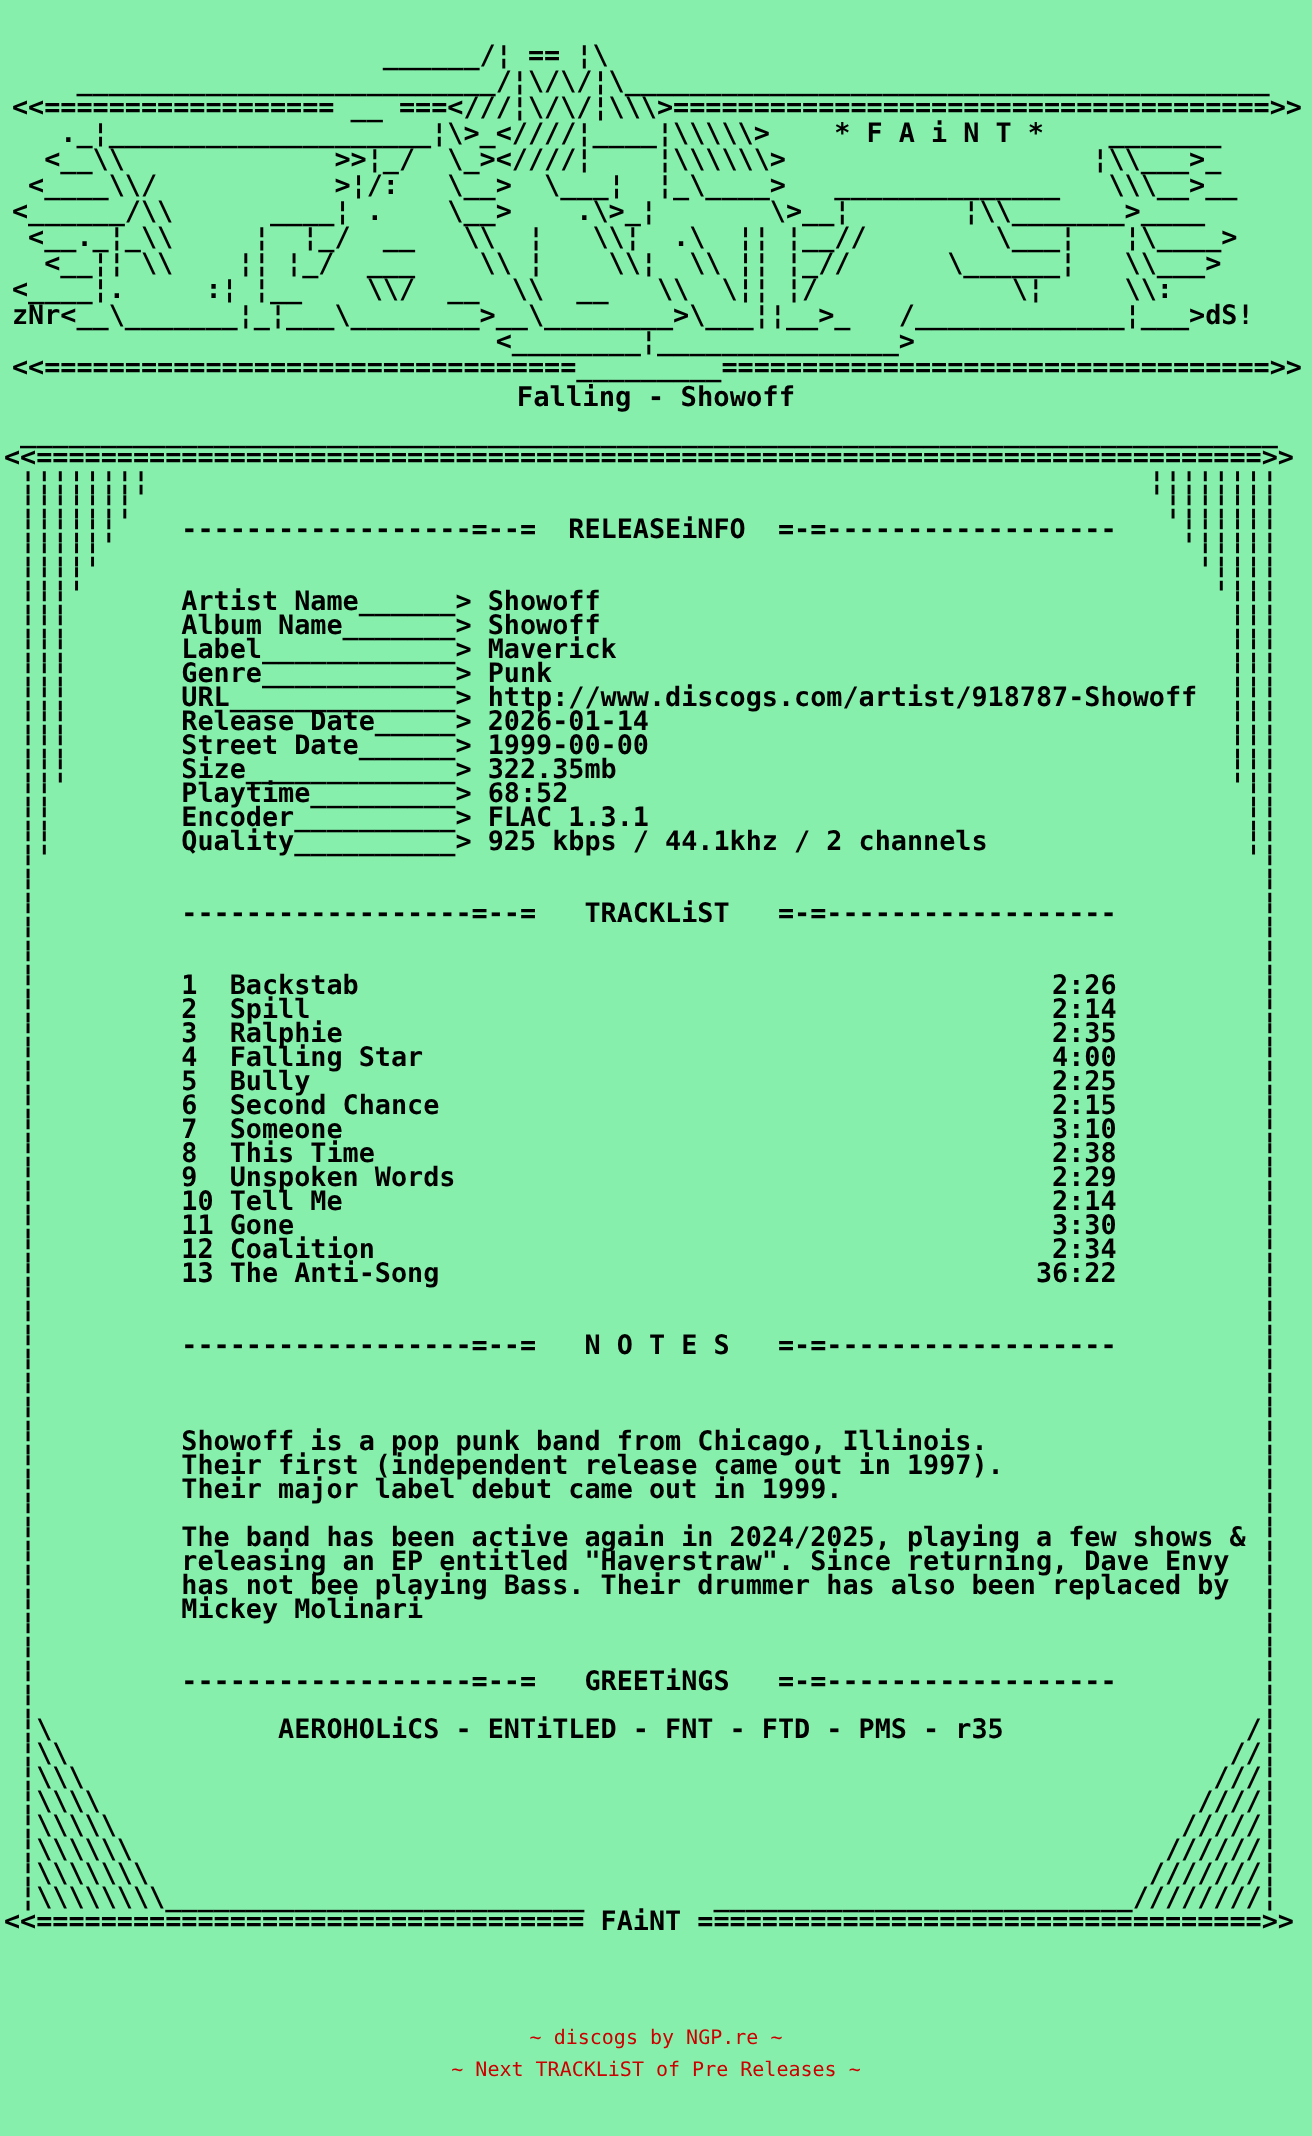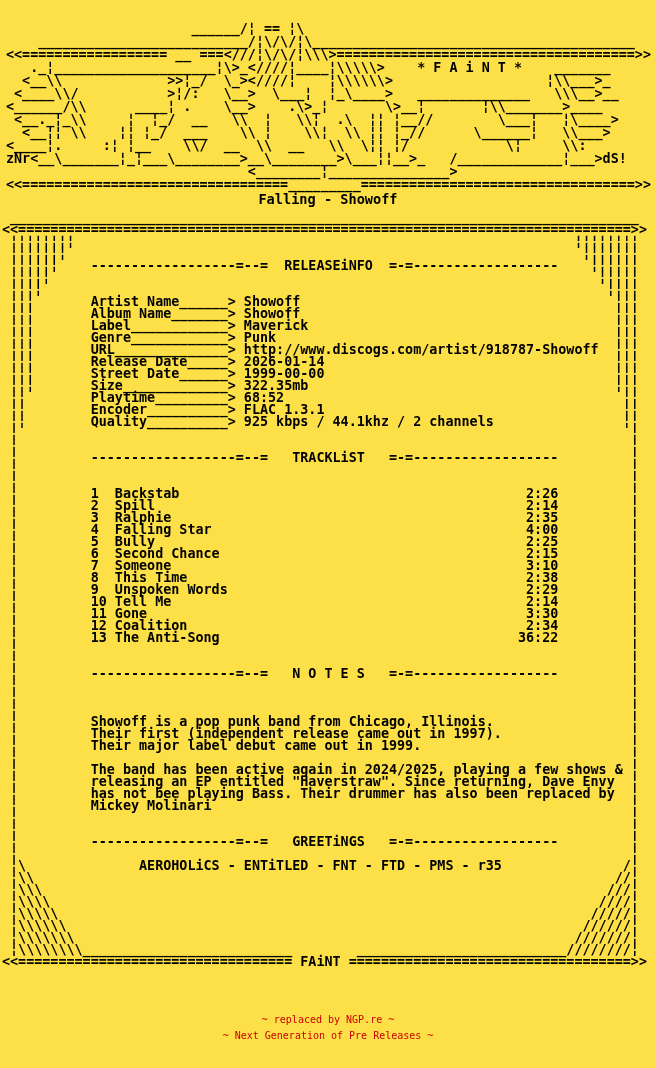--- a/index.html
+++ b/index.html
@@ -46,21 +46,21 @@
     text-align: center;
     font-family: "DejaVu Sans Mono", "Liberation Mono", monospace;
     font-weight: normal;
     font-size: 10px;
     line-height: 16px;
   }
 </style>
 </head>
 <body>
 
-<div id="page" style="background: #fde047;">
+<div id="page" style="background: #86efac;">
 
   <pre id="nfo-logo" class="mono">                       ______/¦ == ¦\
     __________________________/¦\/\/¦\________________________________________
 &lt;&lt;================== __ ===&lt;///¦\/\/¦\\\&gt;=====================================&gt;&gt;
    ._¦____________________¦\&gt;_&lt;////¦____¦\\\\\&gt;    * F A i N T *    _______
   &lt;__\\             &gt;&gt;¦_/  \_&gt;&lt;////¦    ¦\\\\\\&gt;                   ¦\\___&gt;_
  &lt;____\\/           &gt;¦/:   \__&gt;  \___¦  ¦_\____&gt;   ______________   \\\__&gt;__
 &lt;______/\\      ____¦ .    \__&gt;    .\&gt;_¦       \&gt;__¦       ¦\\_______&gt;____
  &lt;__._¦_\\     ¦  ¦_/  __   \\  ¦   \\¦  .\  ¦¦ ¦__//        \___¦   ¦\____&gt;
   &lt;__¦¦ \\    ¦¦ ¦_/  ___    \\ ¦    \\¦  \\ ¦¦ ¦_//      \______¦   \\___&gt;
@@ -129,17 +129,17 @@
  ¦\\                                                                        //¦
  ¦\\\                                                                      ///¦
  ¦\\\\                                                                    ////¦
  ¦\\\\\                                                                  /////¦
  ¦\\\\\\                                                                //////¦
  ¦\\\\\\\                                                              ///////¦
  ¦\\\\\\\\__________________________        __________________________////////¦
 &lt;&lt;================================== FAiNT ===================================&gt;&gt;</pre>
 
   <div id="footer" style="color: rgb(204, 0, 0);">
-    <div>~ replaced by NGP.re ~</div>
-    <div>~ Next Generation of Pre Releases ~</div>
+    <div>~ discogs by NGP.re ~</div>
+    <div>~ Next TRACKLiST of Pre Releases ~</div>
   </div>
 
 </div>
 
 </body></html>

